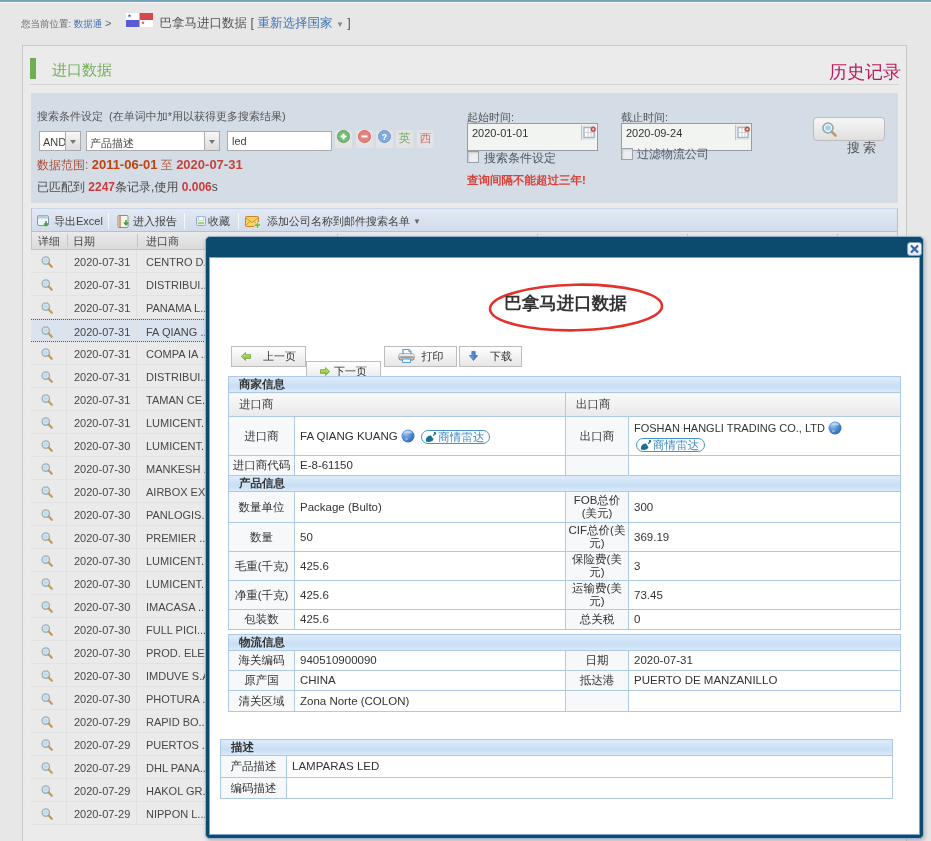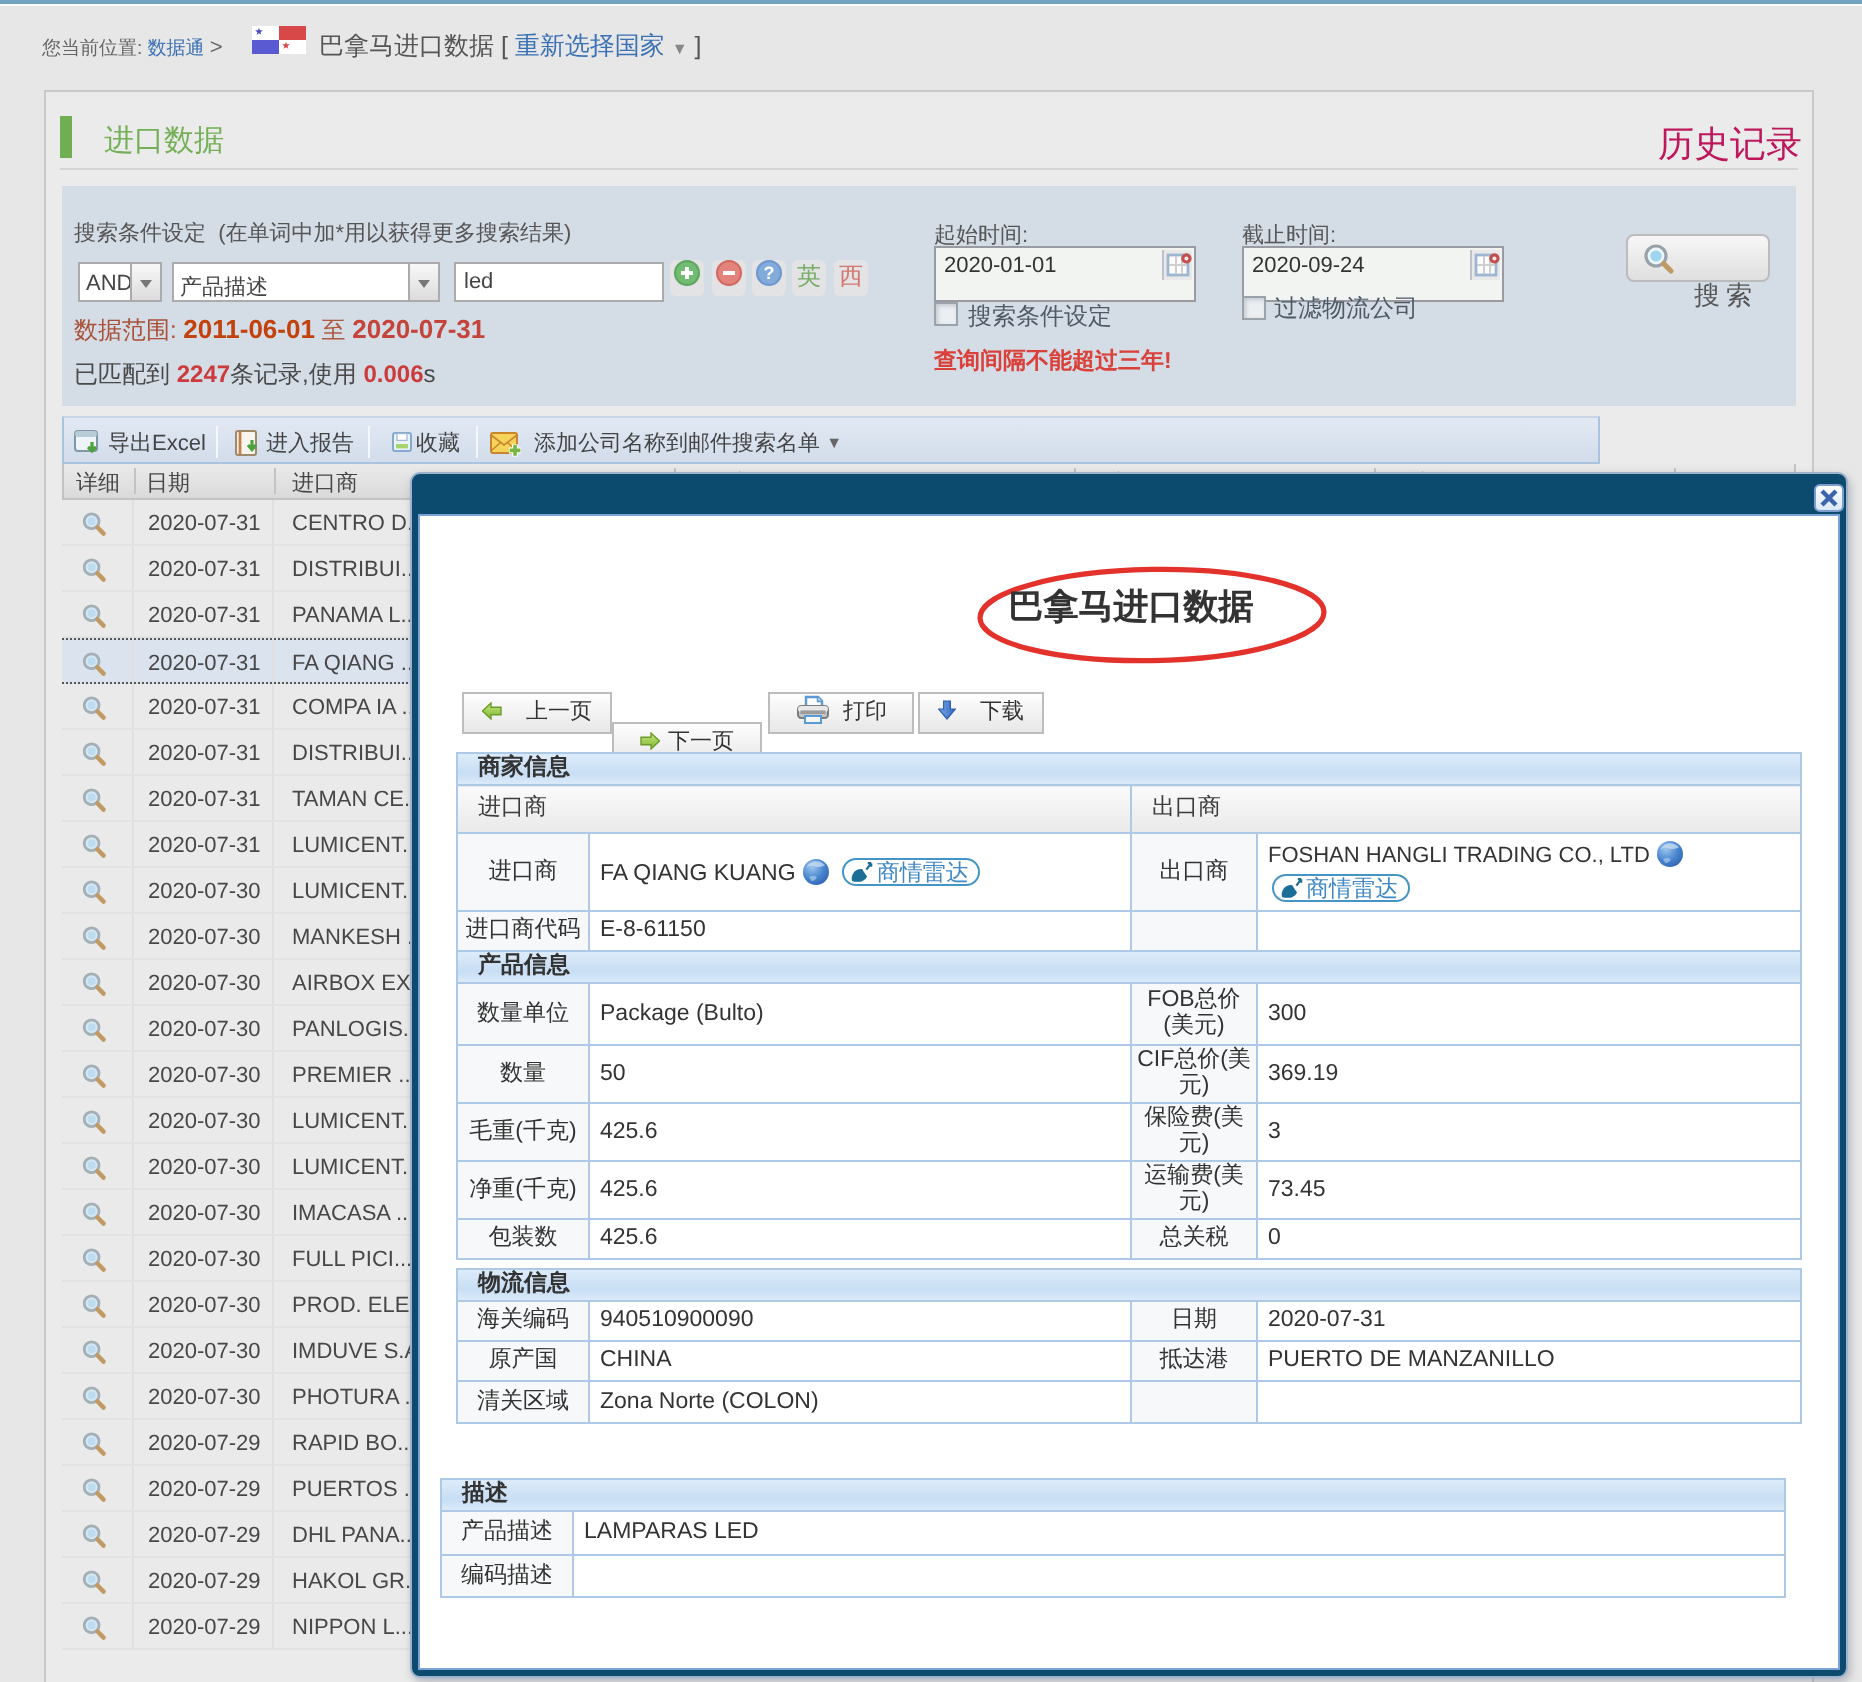--- a/index.html
+++ b/index.html
@@ -25,21 +25,21 @@
 .sel .sa:after { content:""; position:absolute; left:4px; top:8px; border:3px solid transparent; border-top:4px solid #777; }
 .inp { position:absolute; background:#fff; border:1px solid #ababab; color:#444; font:11px "Liberation Sans",sans-serif; }
 .dinp { position:absolute; height:28px; background:#f2f4f2; border:1px solid #9a9aa2; color:#333; font-size:11px; }
 .dinp .dt { position:absolute; left:4px; top:3px; }
 .calbtn { position:absolute; right:1px; top:1px; width:15px; height:15px; background:#e9e9e9; border-left:1px solid #c0c0c8; overflow:hidden; }
 .sbtn2 { position:absolute; width:17px; height:18px; background:#e3e3e6; border-radius:3px; text-align:center; line-height:17px; }
 .redb { color:#d9413a; font-weight:bold; }
 #srchbtn { left:813px; top:117px; width:72px; height:24px; background:linear-gradient(#f7f7f7,#dfdfdf); border:1px solid #bcbcbc; border-radius:4px; color:#555; }
 .cbx { position:absolute; width:12px; height:12px; background:#eceff2; border:1px solid #9aa3ac; box-shadow:inset 1px 1px 2px rgba(120,130,140,.35); }
 .cblabel { position:absolute; color:#4e5a66; font-size:12px; }
-#tbar { left:31px; top:208px; width:769px; height:24px; background:linear-gradient(#e2e9f4,#d2dcea); border:1px solid #aac4e0; border-top:1px solid #c8d6e8; color:#444; font-size:11px; }
+#tbar { left:31px; top:208px; width:867px; height:24px; background:linear-gradient(#e2e9f4,#d2dcea); border:1px solid #aac4e0; border-top:1px solid #c8d6e8; color:#444; font-size:11px; }
 #tbar .it { position:absolute; top:5px; }
 #tbar .tsep { position:absolute; top:4px; width:1px; height:16px; background:#9fbbd8; border-right:1px solid #f4f8fc; }
 #grid { left:31px; top:232px; width:867px; }
 #ghead { position:absolute; left:0; top:0; width:867px; height:18px; background:linear-gradient(#eaeaea,#dadada); border:1px solid #c3c3c3; border-top:none; color:#474747; font-size:11px; }
 #ghead .hc { position:absolute; top:2px; }
 #ghead .hb { position:absolute; top:2px; width:1px; height:13px; background:#c3c3c3; }
 .grow { position:absolute; left:0; width:867px; height:23px; background:#eaeaea; border-bottom:1px solid #e2e2e2; }
 .grow .d { position:absolute; left:43px; top:6px; color:#474747; font-size:11px; }
 .grow .c { position:absolute; left:115px; top:6px; color:#474747; white-space:nowrap; font-size:11px; }
 .grow .vb { position:absolute; top:0; width:1px; height:22px; background:#e0e0e0; }

